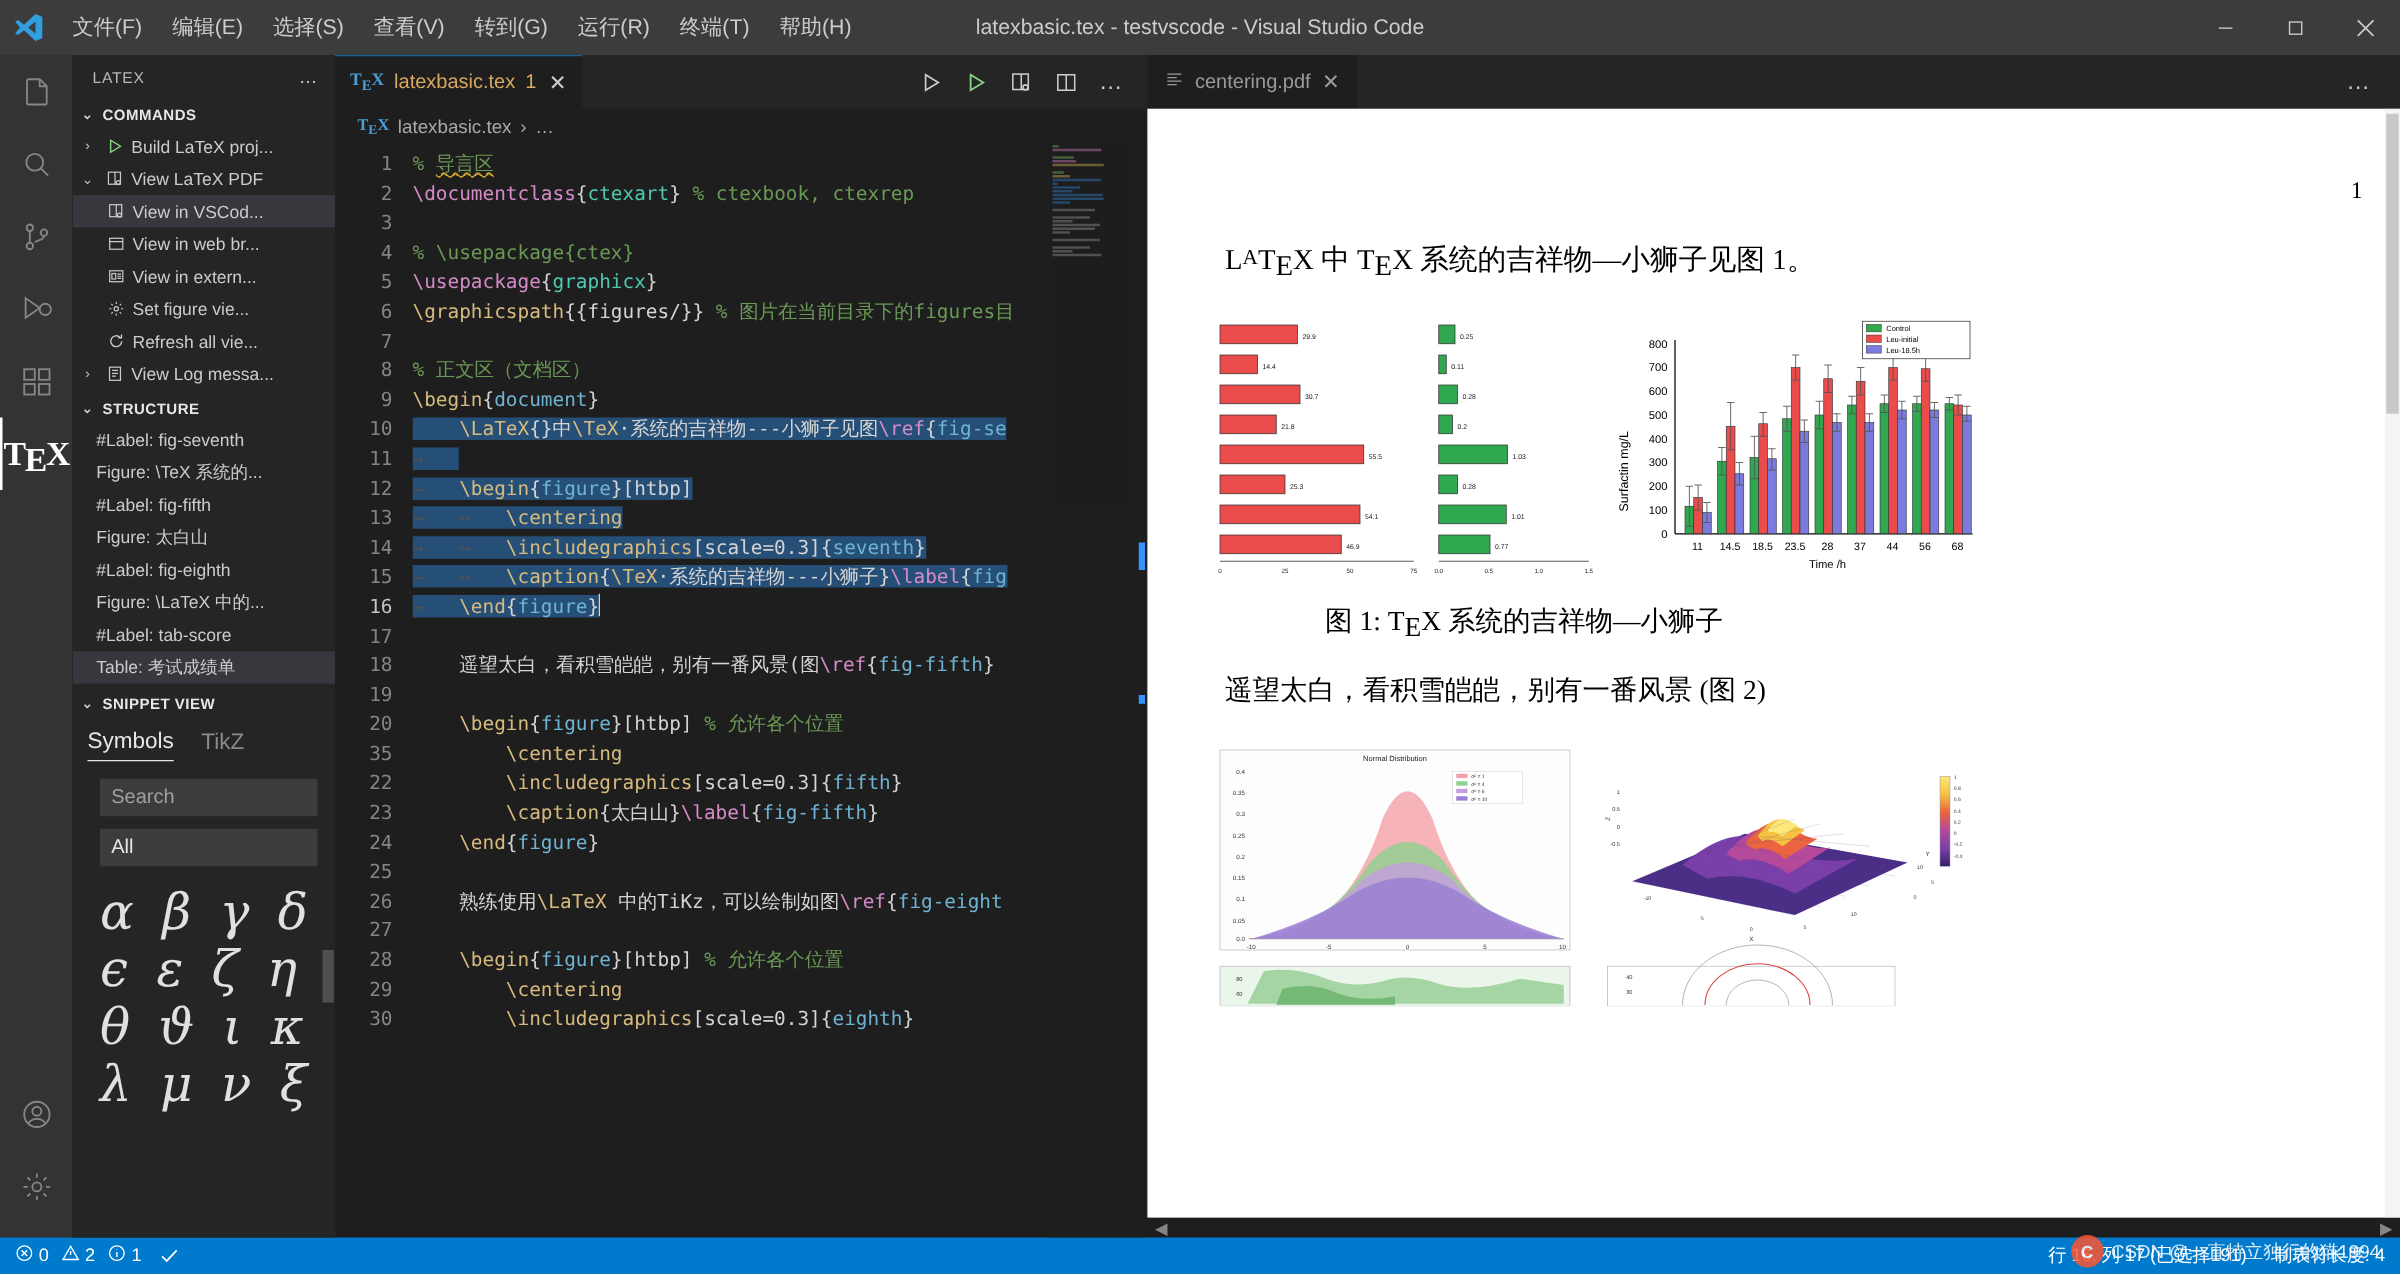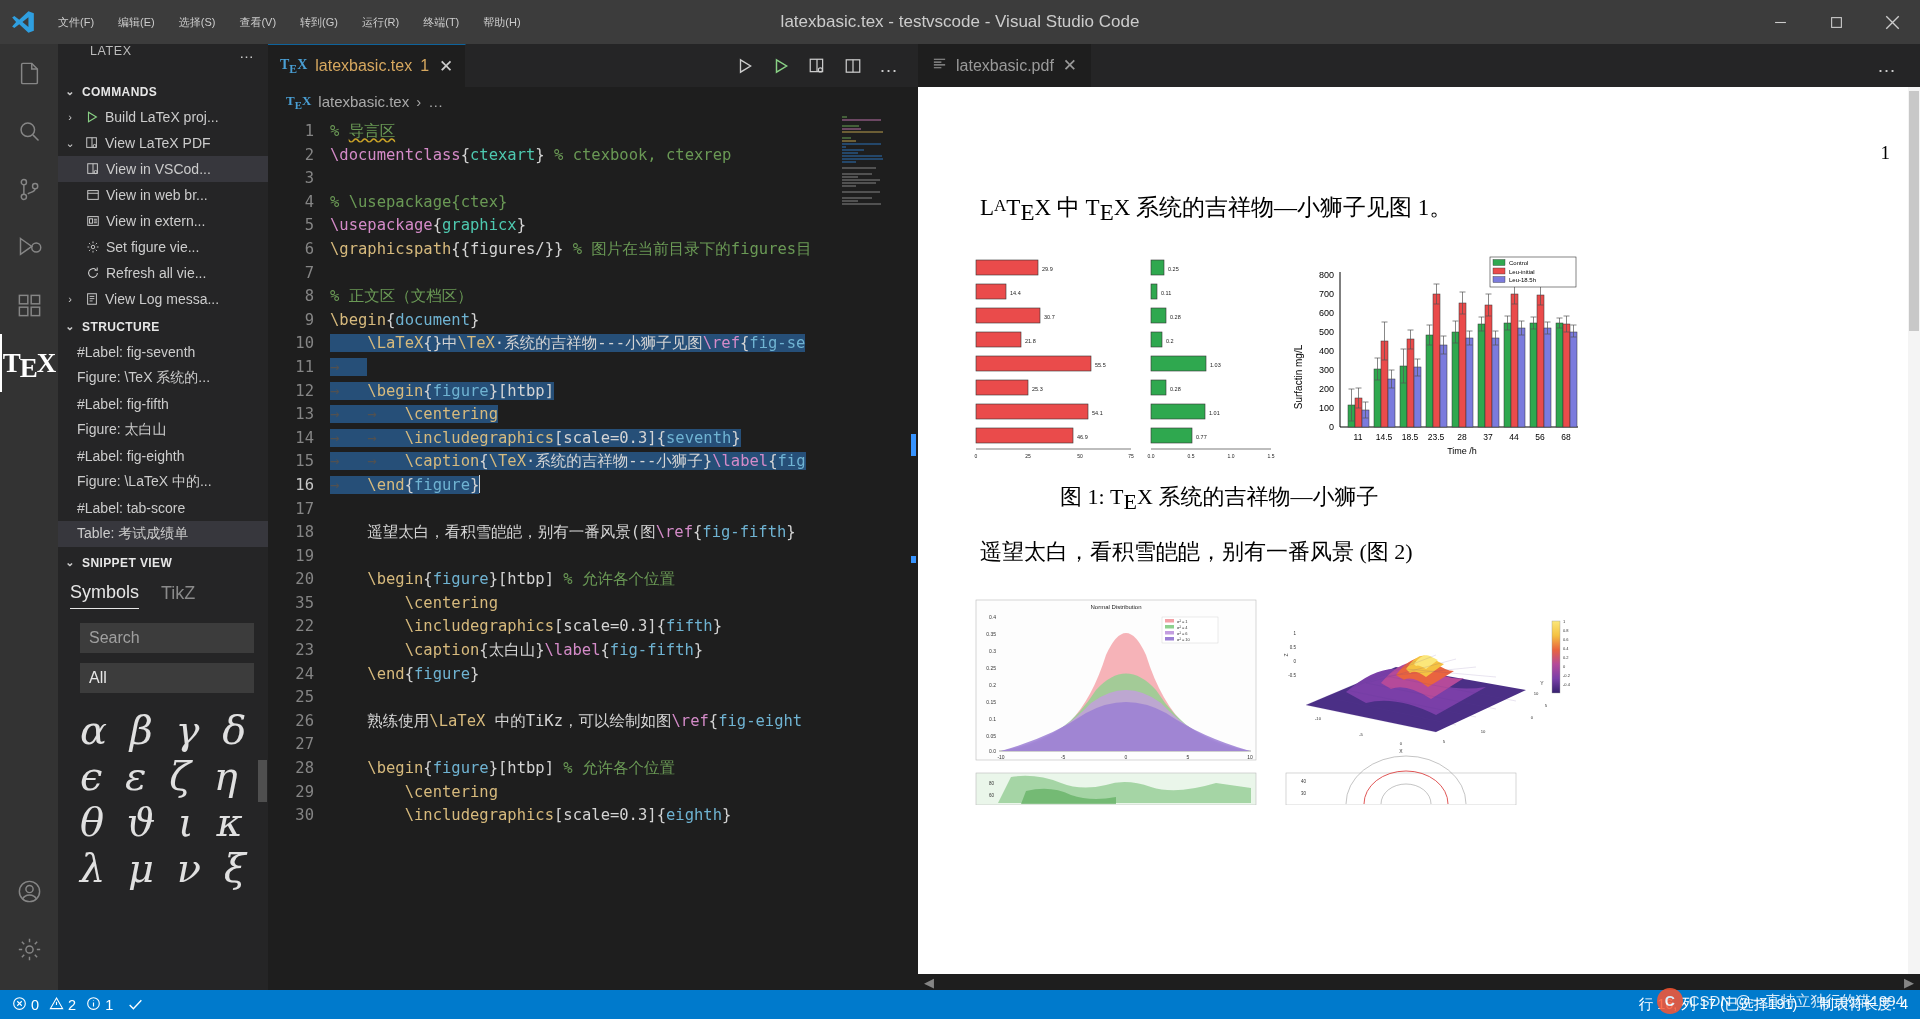--- a/index.html
+++ b/index.html
@@ -13,21 +13,21 @@
   .app { position: relative; width: 1920px; height: 1019px; display: flex; flex-direction: column; }
 
   
   .titlebar {
     height: 44px; background: #3c3c3c; display: flex; align-items: center;
     flex: 0 0 44px; position: relative; color: #cccccc;
   }
   .vs-logo { width: 46px; height: 44px; display: flex; align-items: center; justify-content: center; }
   .menu { display: flex; align-items: center; height: 44px; }
   .menu-item {
-    padding: 0 12px; height: 44px; line-height: 44px; font-size: 11px; color: #cccccc; cursor: default;
+    padding: 0 12px; height: 44px; line-height: 44px; font-size: 17px; color: #cccccc; cursor: default;
     white-space: nowrap;
   }
   .win-title {
     position: absolute; left: 0; right: 0; text-align: center; font-size: 17px;
     color: #cccccc; pointer-events: none;
   }
   .win-buttons { margin-left: auto; display: flex; height: 44px; z-index: 5; }
   .win-btn { width: 56px; height: 44px; display: flex; align-items: center; justify-content: center; }
 
   
@@ -48,21 +48,21 @@
   }
   .act-spacer { flex: 1 1 auto; }
   .act-tex { font-family: "Liberation Serif", serif; font-size: 27px; font-weight: bold; letter-spacing: -1px; }
 
   
   .sidebar {
     width: 210px; background: #252526; flex: 0 0 210px; display: flex; flex-direction: column;
     color: #cccccc; font-size: 14px; overflow: hidden;
   }
   .sidebar-title {
-    height: 35px; display: flex; align-items: flex-start; padding: 0 12px 0 32px;
+    height: 35px; display: flex; align-items: center; padding: 0 12px 0 16px;
     font-size: 12.5px; letter-spacing: .6px; color: #bbbbbb; text-transform: uppercase;
   }
   .sidebar-title .dots { margin-left: auto; letter-spacing: 2px; font-size: 15px; color: #cccccc; }
   .section-header {
     height: 25px; display: flex; align-items: center; gap: 4px; padding-left: 4px;
     font-size: 12px; font-weight: bold; letter-spacing: .4px; color: #e7e7e7;
   }
   .chev { width: 16px; text-align: center; font-size: 11px; color: #cccccc; display:inline-block;}
   .tree-row {
     height: 26px; display: flex; align-items: center; gap: 5px; white-space: nowrap;
@@ -526,21 +526,21 @@
     </div>
 
     <div class="pdf-pane">
       <div class="pdf-tabbar">
         <div class="pdf-tab">
           <span>
             <svg width="15" height="15" viewBox="0 0 16 16" stroke="#9a9a9a" stroke-width="1.2">
                 <path d="M2 3.5h12M2 6.5h8M2 9.5h12M2 12.5h8"></path>
               </svg>
           </span>
-          <span>latexbasic.pdf</span>
+          <span>centering.pdf</span>
           <span class="x">✕</span>
         </div>
         <div class="pdf-tab-actions">
           <div class="tab-act" style="font-size:19px;letter-spacing:1px">…</div>
         </div>
       </div>
 
       <div class="pdf-body">
         <div class="pdf-page">
           <div class="pdf-pageno">1</div>

